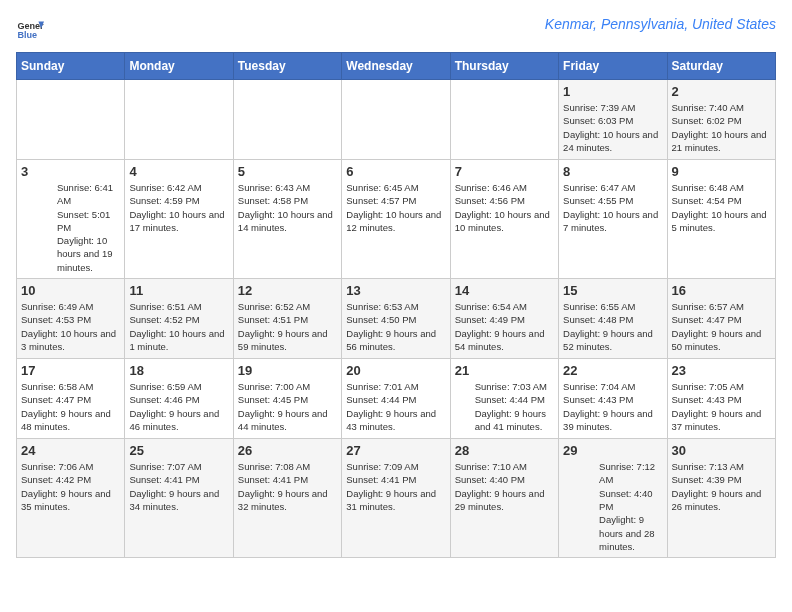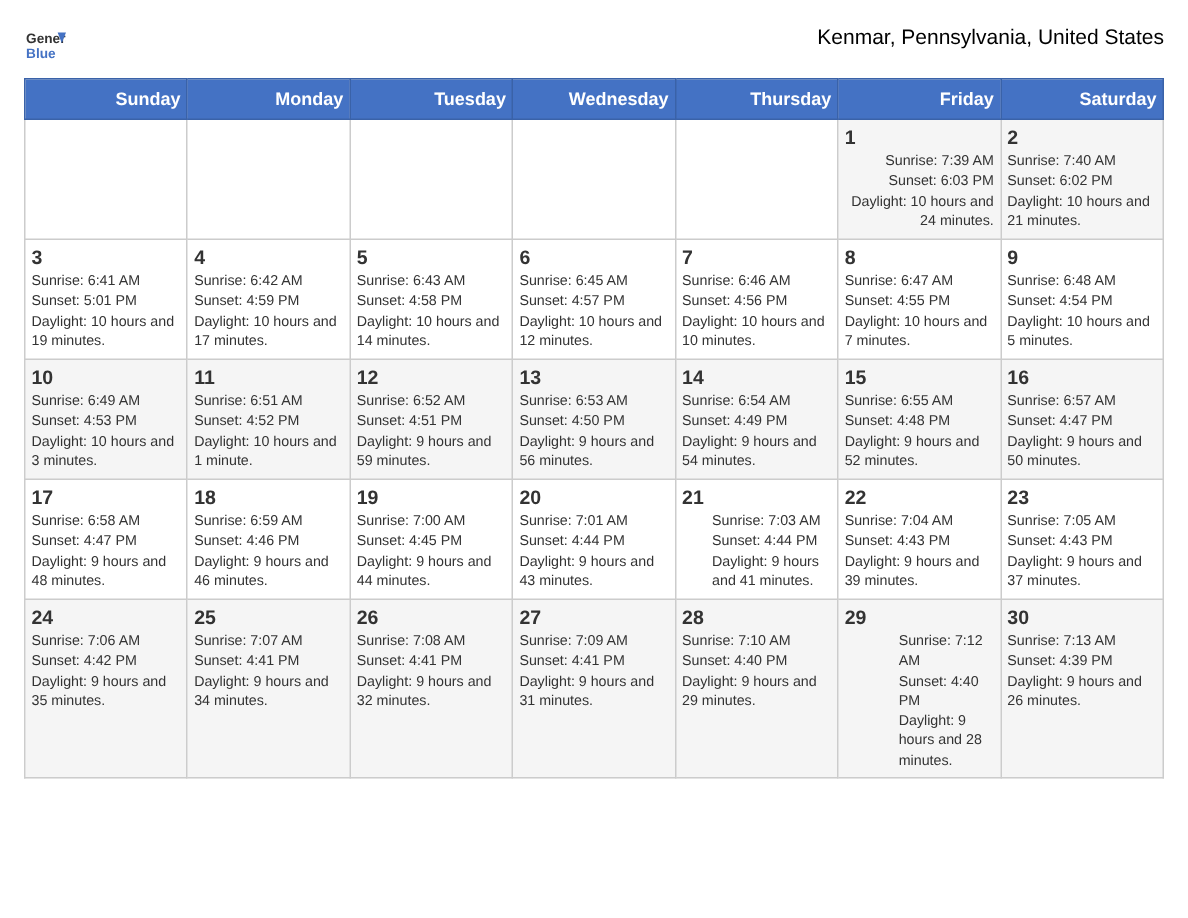--- a/index.html
+++ b/index.html
@@ -28,34 +28,35 @@
     .title-section {
       text-align: right;
     }
     .month-title {
       font-size: 32px;
       font-weight: normal;
       color: #333;
     }
     .location-subtitle {
       font-size: 14px;
-      color: #000000;
+      color: #3b82f6;
+      font-style: italic;
     }
     table {
       width: 100%;
       border-collapse: collapse;
       table-layout: fixed;
     }
     thead th {
       background-color: #4472C4;
       color: #fff;
       font-size: 12px;
       font-weight: bold;
       padding: 6px 4px;
-      text-align: right;
+      text-align: left;
       border: 1px solid #3a62a8;
     }
     tbody td {
       border: 1px solid #ccc;
       vertical-align: top;
       padding: 4px;
       font-size: 10px;
       color: #333;
       height: 80px;
       background: #fff;
@@ -108,35 +109,35 @@
   </thead>
   <tbody id="calendar-body">
   <tr>
         <td class="empty-cell"></td>
         <td class="empty-cell"></td>
         <td class="empty-cell"></td>
         <td class="empty-cell"></td>
         <td class="empty-cell"></td>
         <td>
           <div class="day-number">1</div>
-          <div class="day-info" style="white-space: pre-line; text-align: right;">Sunrise: 7:39 AM
+          <div class="day-info" style="white-space: pre-line;">Sunrise: 7:39 AM
 Sunset: 6:03 PM
 Daylight: 10 hours and 24 minutes.</div>
         </td>
         <td>
           <div class="day-number">2</div>
           <div class="day-info" style="white-space: pre-line;">Sunrise: 7:40 AM
 Sunset: 6:02 PM
 Daylight: 10 hours and 21 minutes.</div>
         </td>
       </tr>
       <tr>
         <td>
           <div class="day-number">3</div>
-          <div class="day-info" style="white-space: pre-line;">Sunrise: 6:41 AM
+          <div class="day-info" style="white-space: pre-line; margin-left: 36px;">Sunrise: 6:41 AM
 Sunset: 5:01 PM
 Daylight: 10 hours and 19 minutes.</div>
         </td>
         <td>
           <div class="day-number">4</div>
           <div class="day-info" style="white-space: pre-line;">Sunrise: 6:42 AM
 Sunset: 4:59 PM
 Daylight: 10 hours and 17 minutes.</div>
         </td>
         <td>

